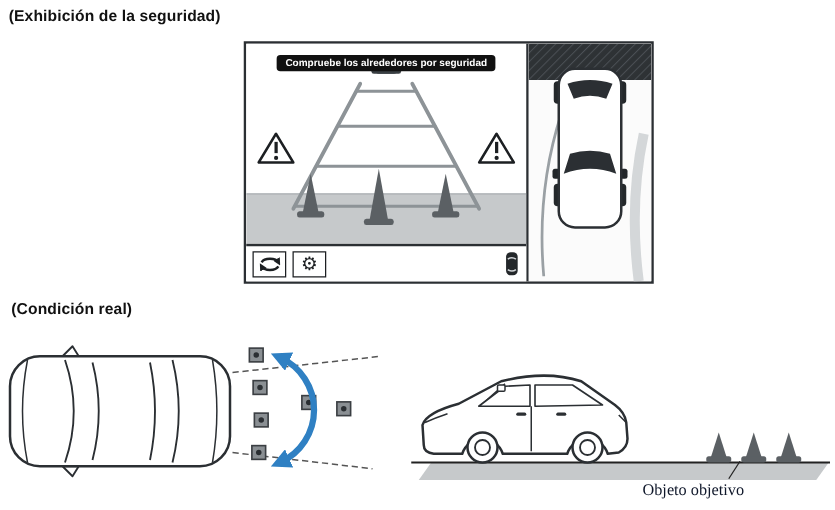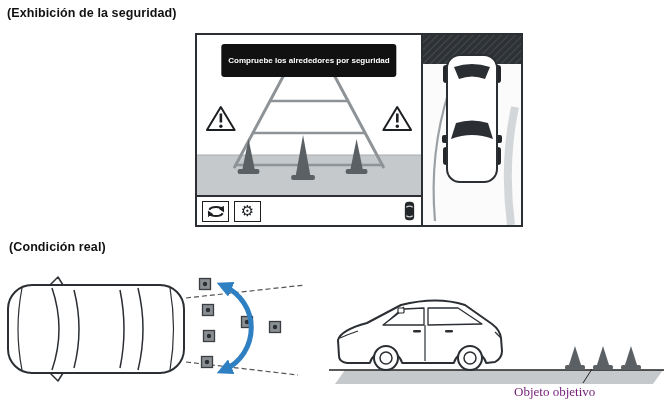--- a/index.html
+++ b/index.html
@@ -14,21 +14,21 @@
 
   
   .screen {
     position:absolute; left:195px; top:33px; width:328px; height:194px;
     border:2px solid #2b2f33; background:#fff; display:flex;
   }
   .camera-view { position:relative; width:226px; height:100%; border-right:2px solid #2b2f33; background:#fff; }
   .banner {
     position:absolute; top:9px; left:50%; transform:translateX(-50%);
     background:#111; color:#fff; font-size:8px; font-weight:bold;
-    padding:12px 7px; border-radius:3px; white-space:nowrap; z-index:3;
+    padding:2px 7px; border-radius:3px; white-space:nowrap; z-index:3;
   }
   .scene { position:absolute; left:0; top:0; width:100%; height:160px; display:block; }
   .toolbar {
     position:absolute; left:0; right:0; bottom:0; height:30px;
     border-top:2px solid #2b2f33; background:#fff;
     display:flex; align-items:center; gap:5px; padding:0 5px;
   }
   .icon-box {
     width:27px; height:21px; border:1.5px solid #1c1f22;
     display:flex; align-items:center; justify-content:center; background:#fff; cursor:pointer;
@@ -37,21 +37,21 @@
   .spacer { flex:1; }
   .topdown { position:relative; flex:1; background:#fbfbfb; }
   .topdown svg { display:block; width:100%; height:100%; }
 
   
   .illus { position:absolute; display:block; }
   #illus-left  { left:0;    top:258px; width:310px; height:150px; }
   #illus-right { left:325px; top:280px; width:343px; height:128px; }
   #target-label {
     position:absolute; left:514px; top:384px;
-    font-family:"Liberation Serif", serif; font-size:13px; color:#701a75;
+    font-family:"Liberation Serif", serif; font-size:13px; color:#0f172a;
   }
 </style>
 </head>
 <body>
 
 <div class="page">
 
   <div class="heading" id="label-screen">(Exhibición de la seguridad)</div>
 
   <div class="screen">

